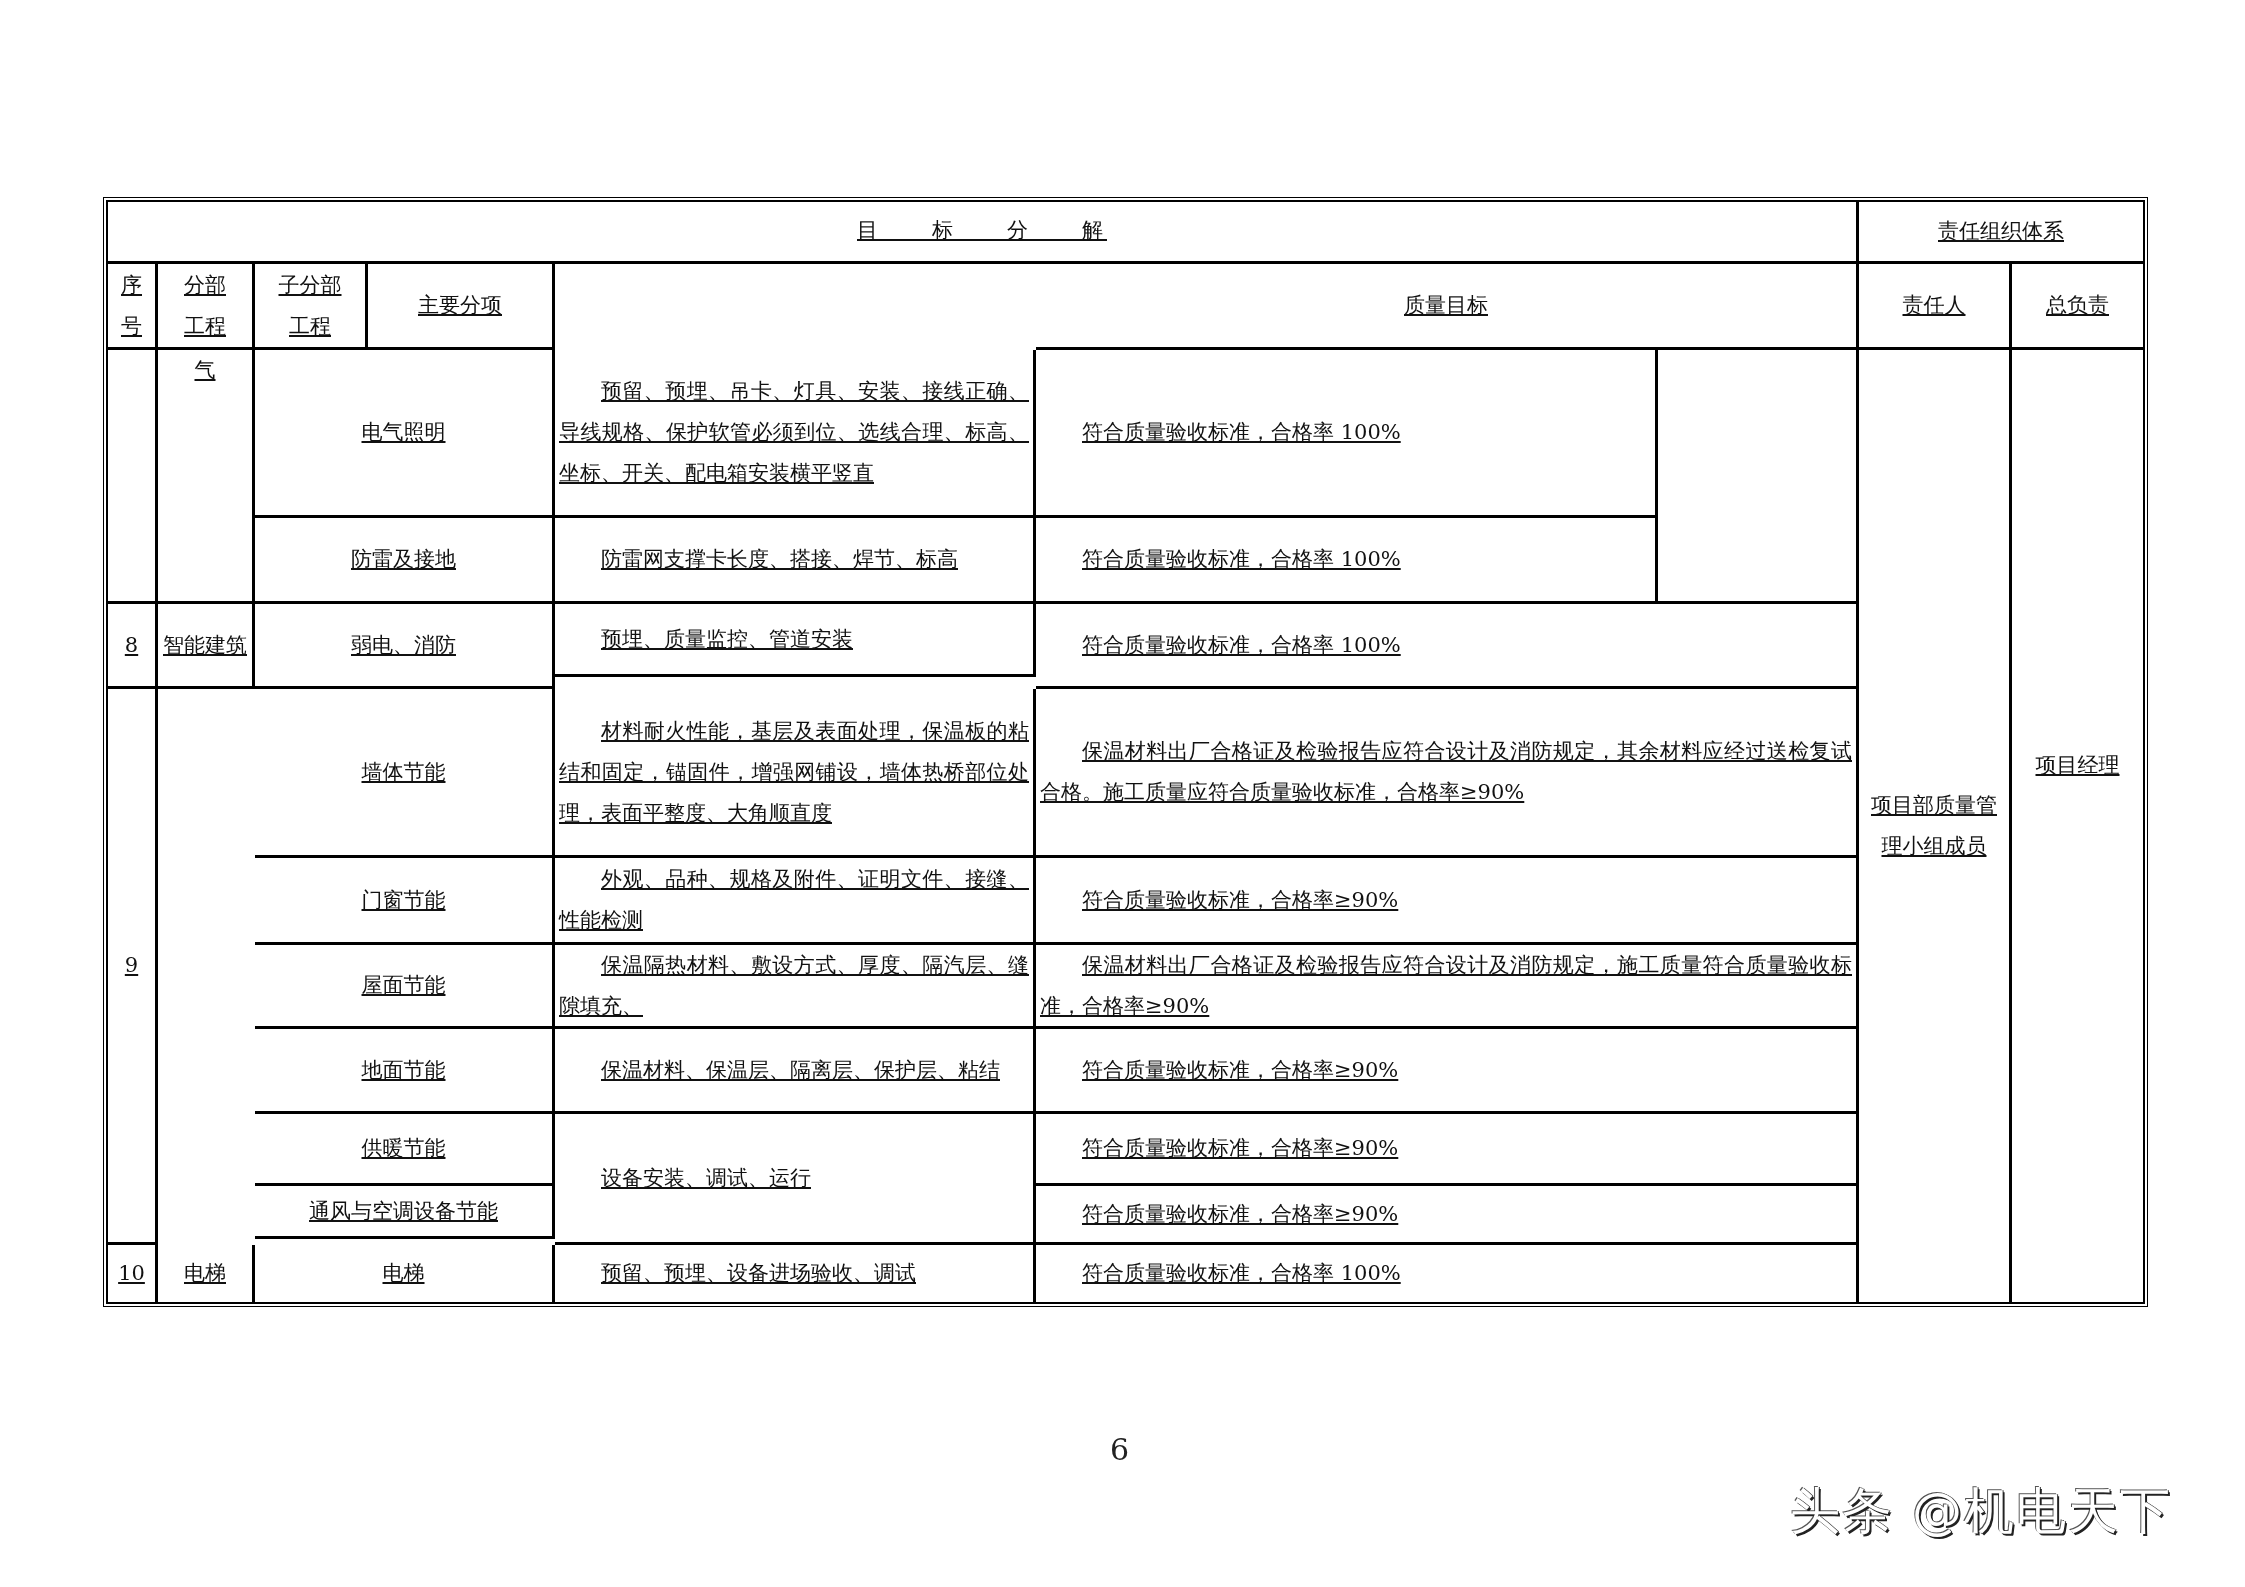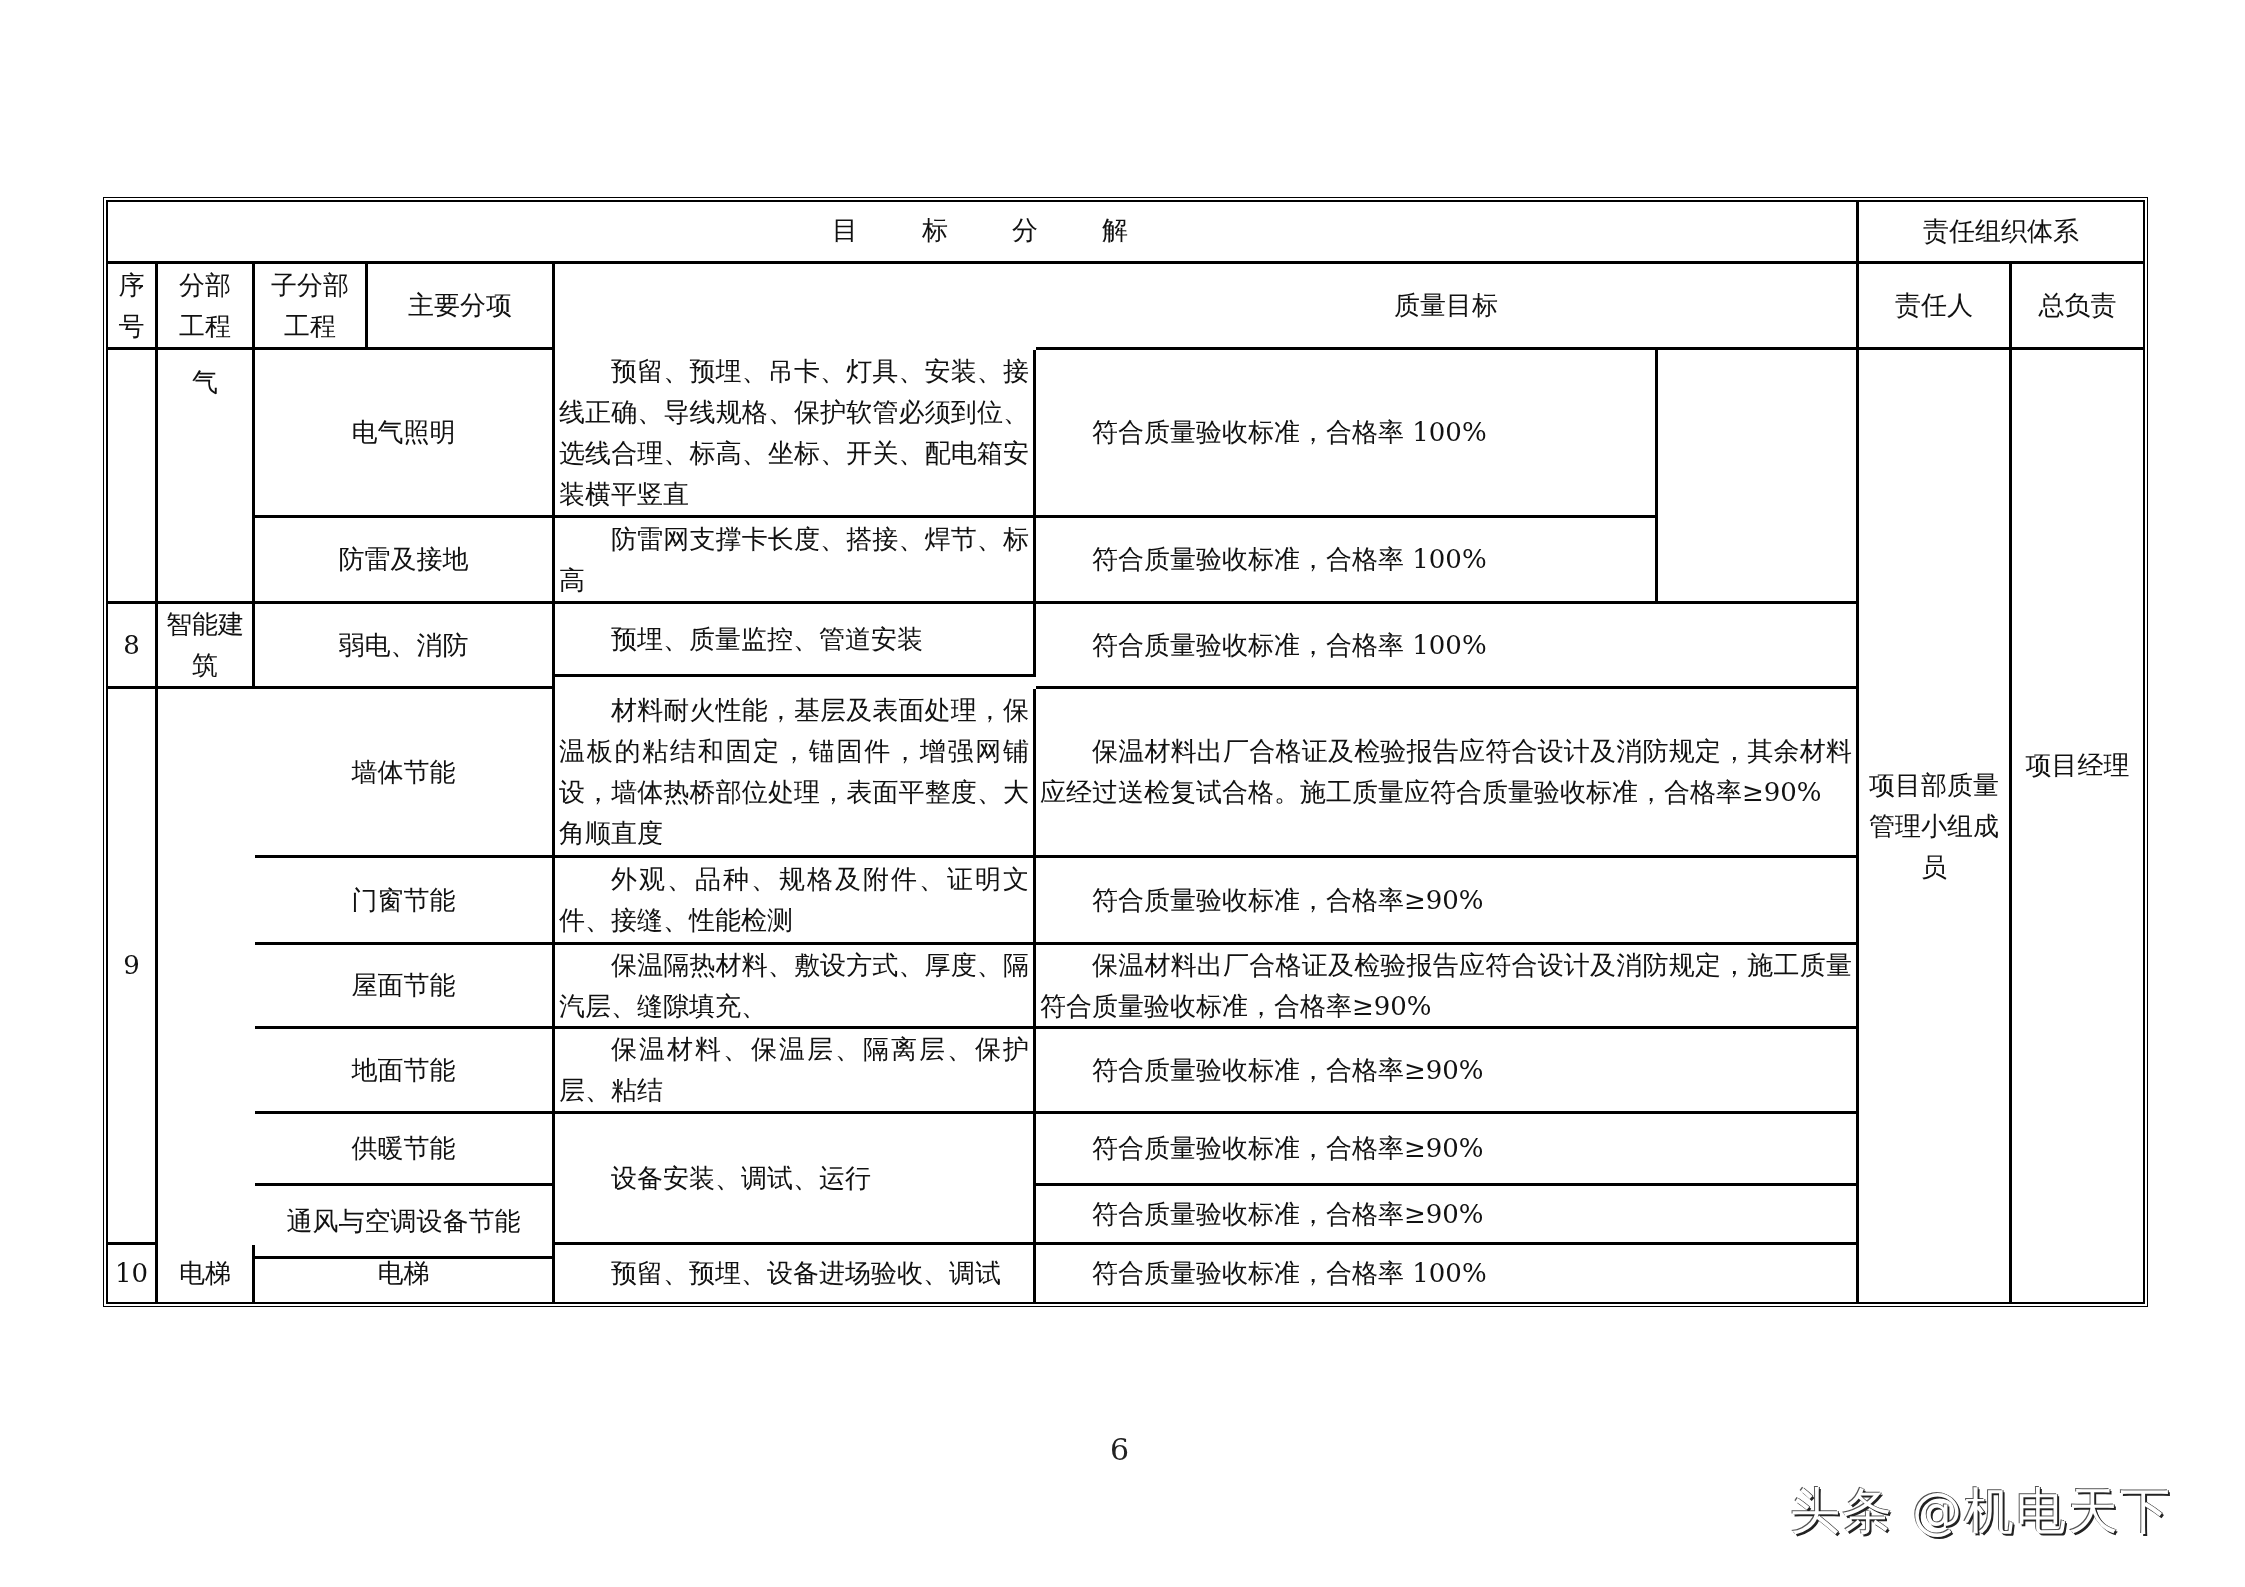--- a/index.html
+++ b/index.html
@@ -5,21 +5,21 @@
   html, body { margin: 0; padding: 0; background: #ffffff; }
   body { width: 2245px; height: 1587px; position: relative; overflow: hidden;
          font-family: "DejaVu Serif", "Liberation Serif", serif; color: #111; }
   .page { position: absolute; left: 0; top: 0; width: 2245px; height: 1587px; background: #fff; }
   .tbl-outer { position: absolute; left: 103px; top: 197px; width: 2045px; height: 1110px;
                border: 1px solid #000; box-sizing: border-box; }
   .tbl { position: absolute; left: 106px; top: 200px; width: 2039px; height: 1104px;
          border: 2px solid #000; box-sizing: border-box; }
   .cell { position: absolute; box-sizing: border-box; border-right: 3px solid #000; border-bottom: 3px solid #000;
           display: flex; align-items: center; justify-content: center; text-align: center;
-          font-size: 26px; line-height: 41px; padding: 12px 4px; }
+          font-size: 21px; line-height: 41px; padding: 0 4px; text-decoration: underline; }
   .cell.left { justify-content: flex-start; text-align: left; }
   .cell.top { align-items: flex-start; }
   .txt { display: block; width: 100%; }
   .indent { text-indent: 2em; text-align: justify; }
   .nr { border-right: none; }
   .nb { border-bottom: none; }
   .page-num { position: absolute; left: 1110px; top: 1432px; font-size: 30px;
               font-family: "DejaVu Serif", serif; color: #222; }
   .watermark { position: absolute; left: 1790px; top: 1478px; font-size: 50px; color: #ffffff;
                font-family: "DejaVu Sans", sans-serif; letter-spacing: 2px;
@@ -105,21 +105,21 @@
     </div>
     <div class="cell" style="left:147px;top:743px;width:300px;height:84px;">
       <span class="txt">屋面节能</span>
     </div>
     <div class="cell" style="left:147px;top:827px;width:300px;height:85px;">
       <span class="txt">地面节能</span>
     </div>
     <div class="cell" style="left:147px;top:912px;width:300px;height:72px;">
       <span class="txt">供暖节能</span>
     </div>
-    <div class="cell" style="left:147px;top:984px;width:300px;height:73px;">
+    <div class="cell" style="left:147px;top:984px;width:300px;height:53px;">
       <span class="txt">通风与空调设备节能</span>
     </div>
     <div class="cell nb" style="left:147px;top:1043px;width:300px;height:57px;">
       <span class="txt">电梯</span>
     </div>
 
     <div class="cell left" style="left:447px;top:148px;width:481px;height:168px;">
       <span class="txt indent">预留、预埋、吊卡、灯具、安装、接线正确、导线规格、保护软管必须到位、选线合理、标高、坐标、开关、配电箱安装横平竖直</span>
     </div>
     <div class="cell left" style="left:447px;top:316px;width:481px;height:86px;">

